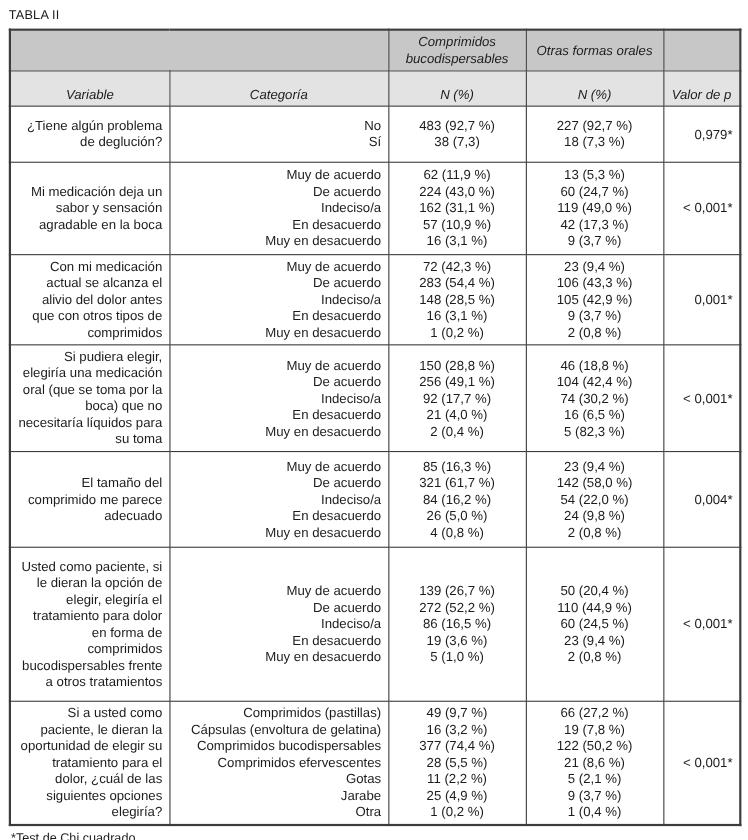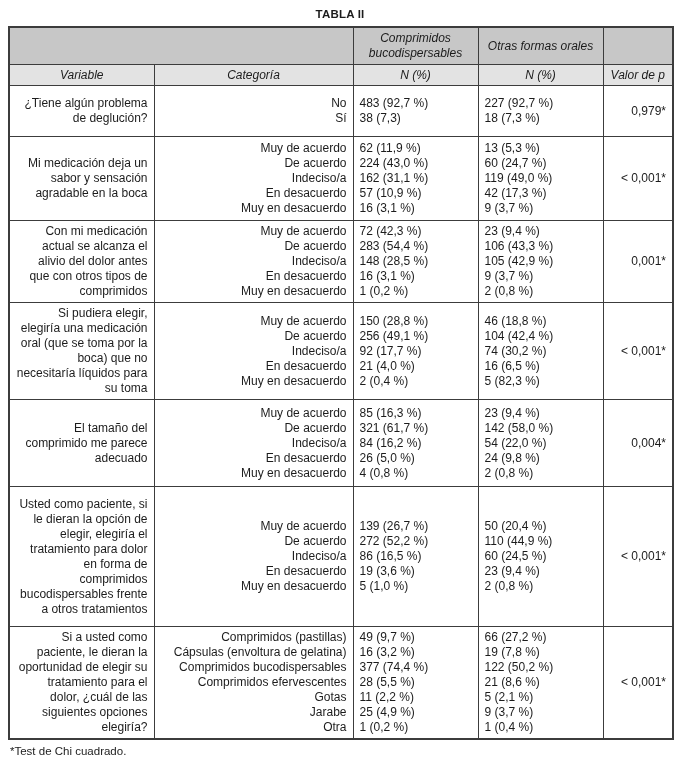--- a/index.html
+++ b/index.html
@@ -13,22 +13,22 @@
   html,body{margin:0;padding:0;}
   body{
     width:680px;height:764px;
     background:var(--page-bg);
     color:var(--text-color);
     font-family:"Liberation Sans","DejaVu Sans",sans-serif;
     -webkit-font-smoothing:antialiased;
   }
   .page{width:680px;height:764px;padding:5px 8px 0 8px;overflow:hidden;}
   .title-block{
-    text-align:center;
-    font-weight:bold;
+    text-align:left;
+    font-weight:normal;
     font-size:11.5px;
     line-height:14px;
     letter-spacing:.2px;
     margin:2px 0 5px 0;
   }
   .title-block .subtitle{margin-top:0;}
   table.likert{
     border-collapse:collapse;
     table-layout:fixed;
     width:664px;
@@ -47,25 +47,25 @@
     font-weight:normal;
     text-align:center;
   }
   tr.hdr-top th{
     background:var(--header-dark);
     height:36px;
   }
   tr.hdr-sub th{
     background:var(--header-light);
     height:21px;
-    padding-top:2px;padding-bottom:2px;
+    padding-top:14px;padding-bottom:2px;
   }
   td.variable-cell{text-align:right;}
   td.category-cell{text-align:right;}
-  td.num-cell{text-align:left;}
+  td.num-cell{text-align:center;}
   td.p-cell{text-align:right;}
   
   tbody tr:nth-child(1){height:51px;}
   tbody tr:nth-child(2){height:84px;}
   tbody tr:nth-child(3){height:78px;}
   tbody tr:nth-child(4){height:95px;}
   tbody tr:nth-child(5){height:87px;}
   tbody tr:nth-child(6){height:140px;}
   tbody tr:nth-child(7){height:111px;}
   .line{white-space:nowrap;}

